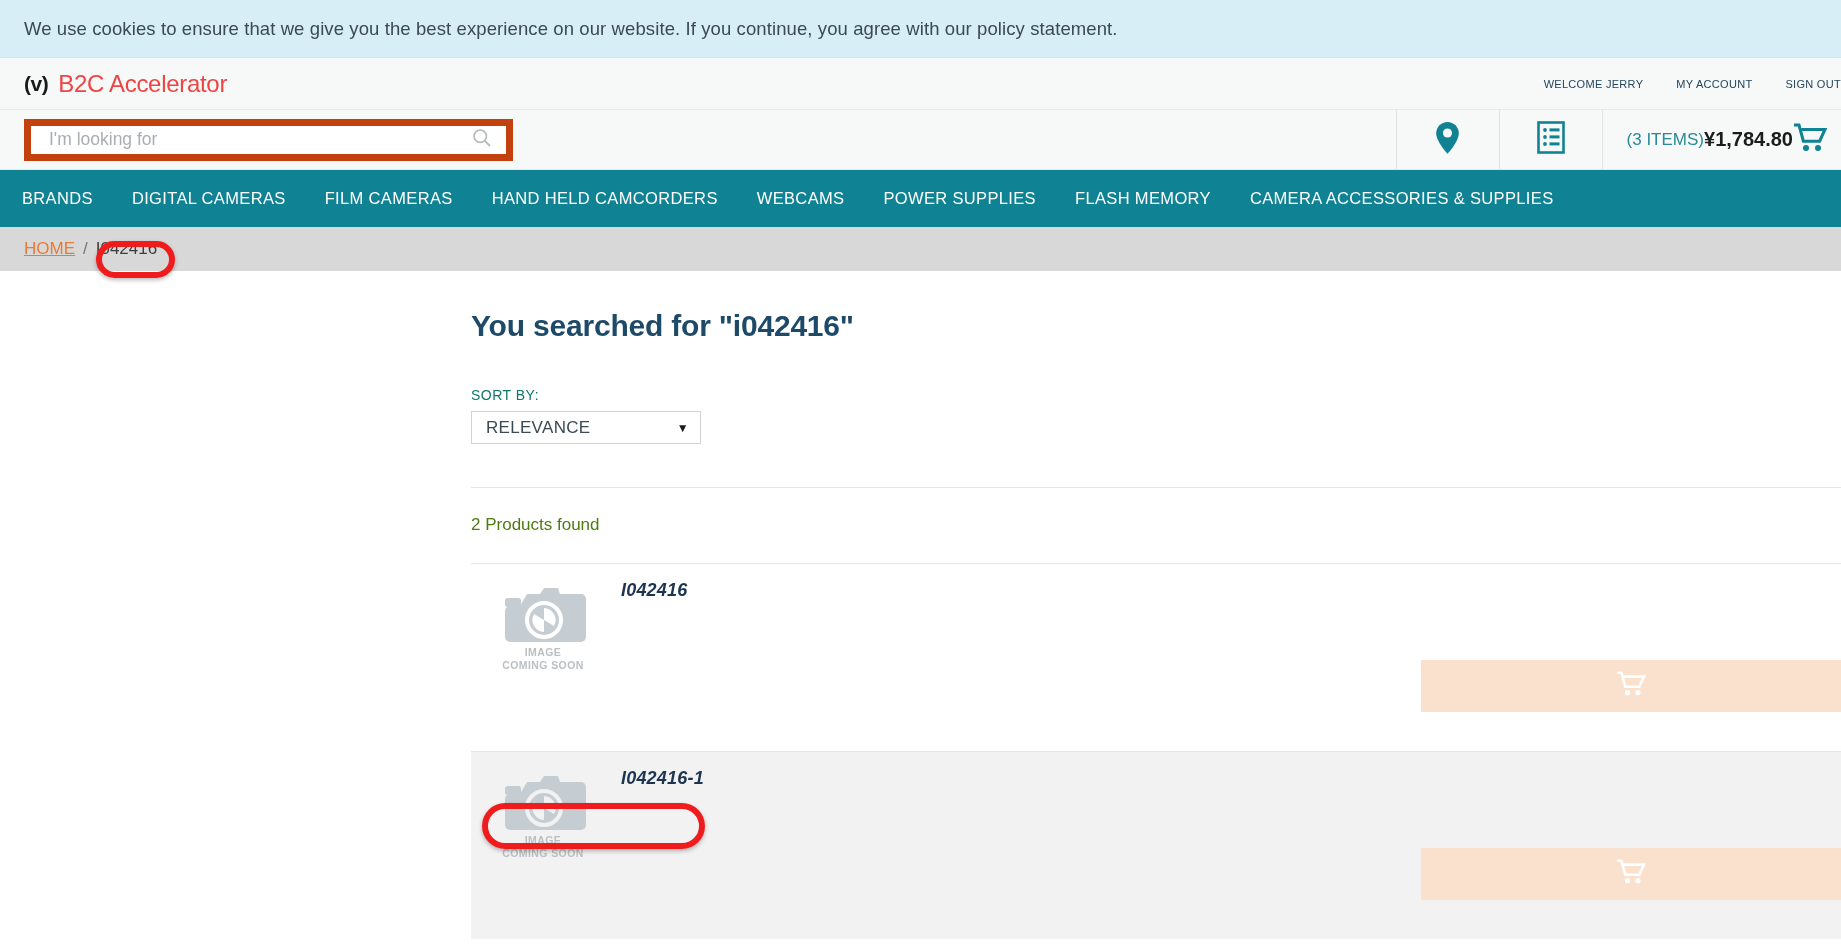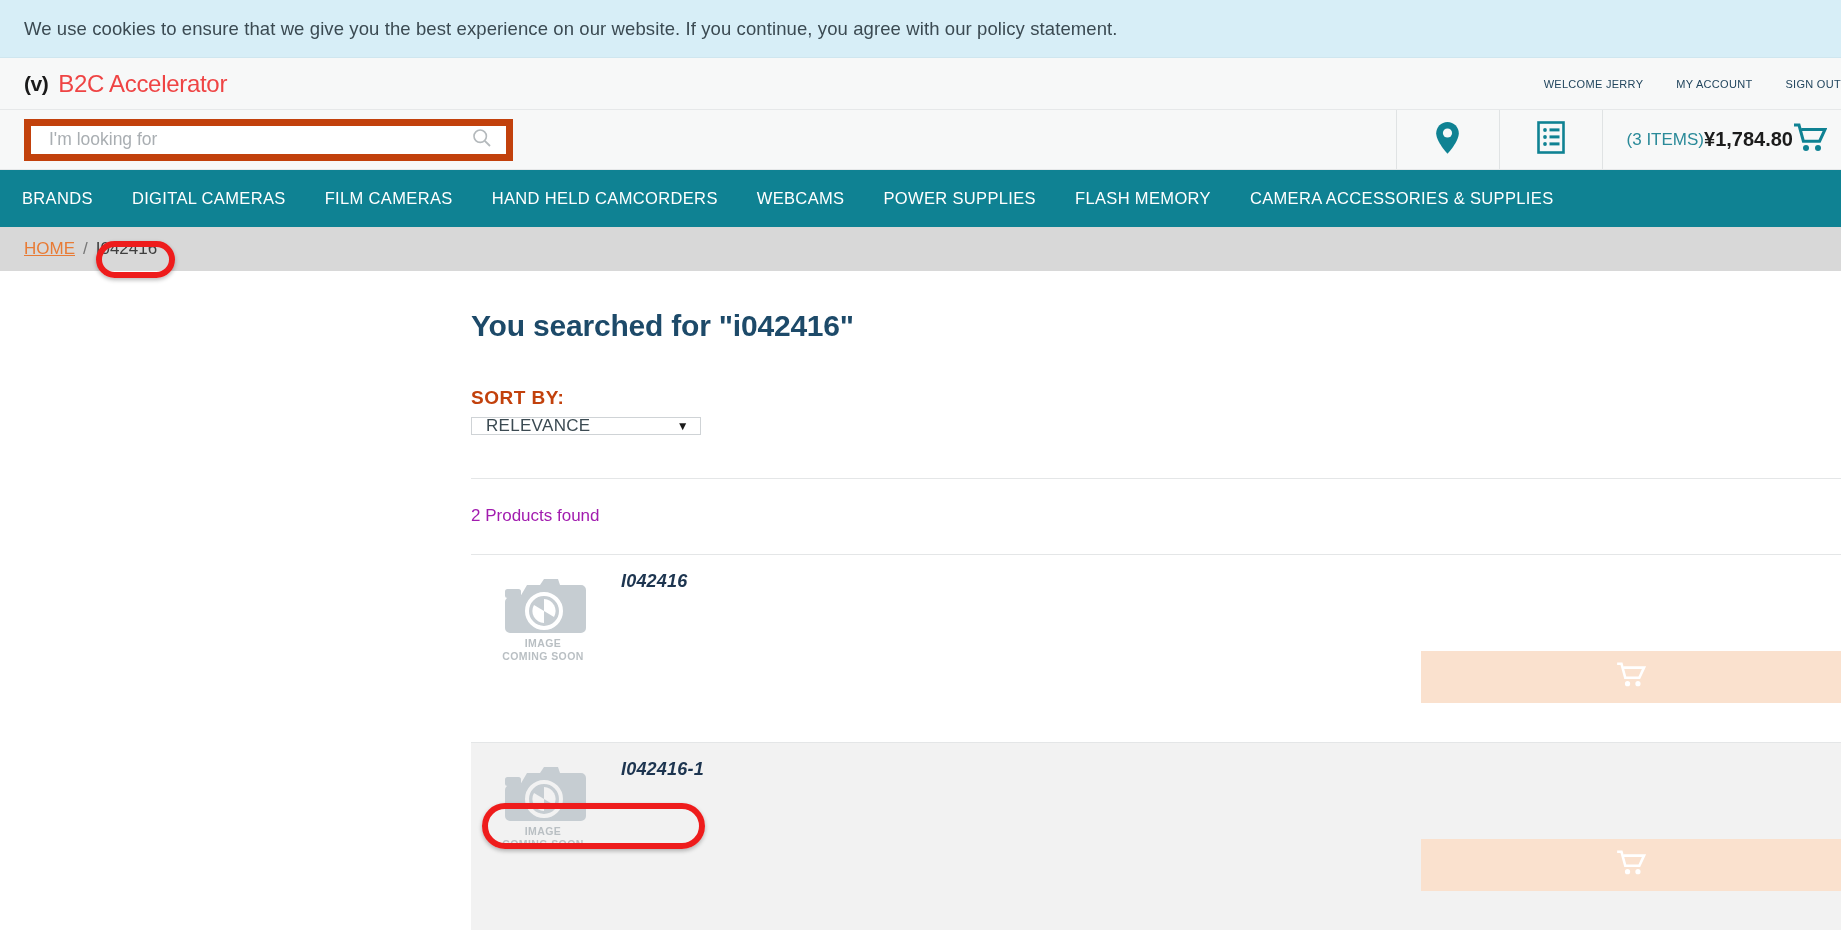--- a/index.html
+++ b/index.html
@@ -178,50 +178,49 @@
     background: #ffffff;
   }
   #page-title {
     font-size: 30px;
     font-weight: bold;
     color: #1d4a69;
     letter-spacing: -.2px;
     margin: 0 0 44px 0;
   }
   .sort-label {
-    font-size: 19px;
-    color: #c2410c;
+    font-size: 14px;
+    color: #0f766e;
     letter-spacing: .5px;
     margin-bottom: 8px;
-    font-weight: bold;
   }
   #sort-select {
     width: 230px;
-    height: 18px;
+    height: 33px;
     border: 1px solid #cfd3d6;
     background: #fff;
     display: flex;
     align-items: center;
     justify-content: space-between;
     padding: 0 11px 0 14px;
     font-size: 17px;
     color: #3b4a52;
     letter-spacing: .3px;
   }
   .caret { font-size: 12px; color: #1a1a1a; }
 
   #results-divider {
     margin-top: 43px;
     margin-right: 0;
     border-top: 1px solid #e4e6e7;
     width: 1370px;
   }
   #results-count {
     font-size: 17px;
-    color: #a21caf;
+    color: #4d7c0f;
     padding: 27px 0 28px 0;
   }
 
   
   .product-row {
     display: flex;
     align-items: flex-start;
     position: relative;
     border-top: 1px solid #e4e6e7;
     width: 1370px;

